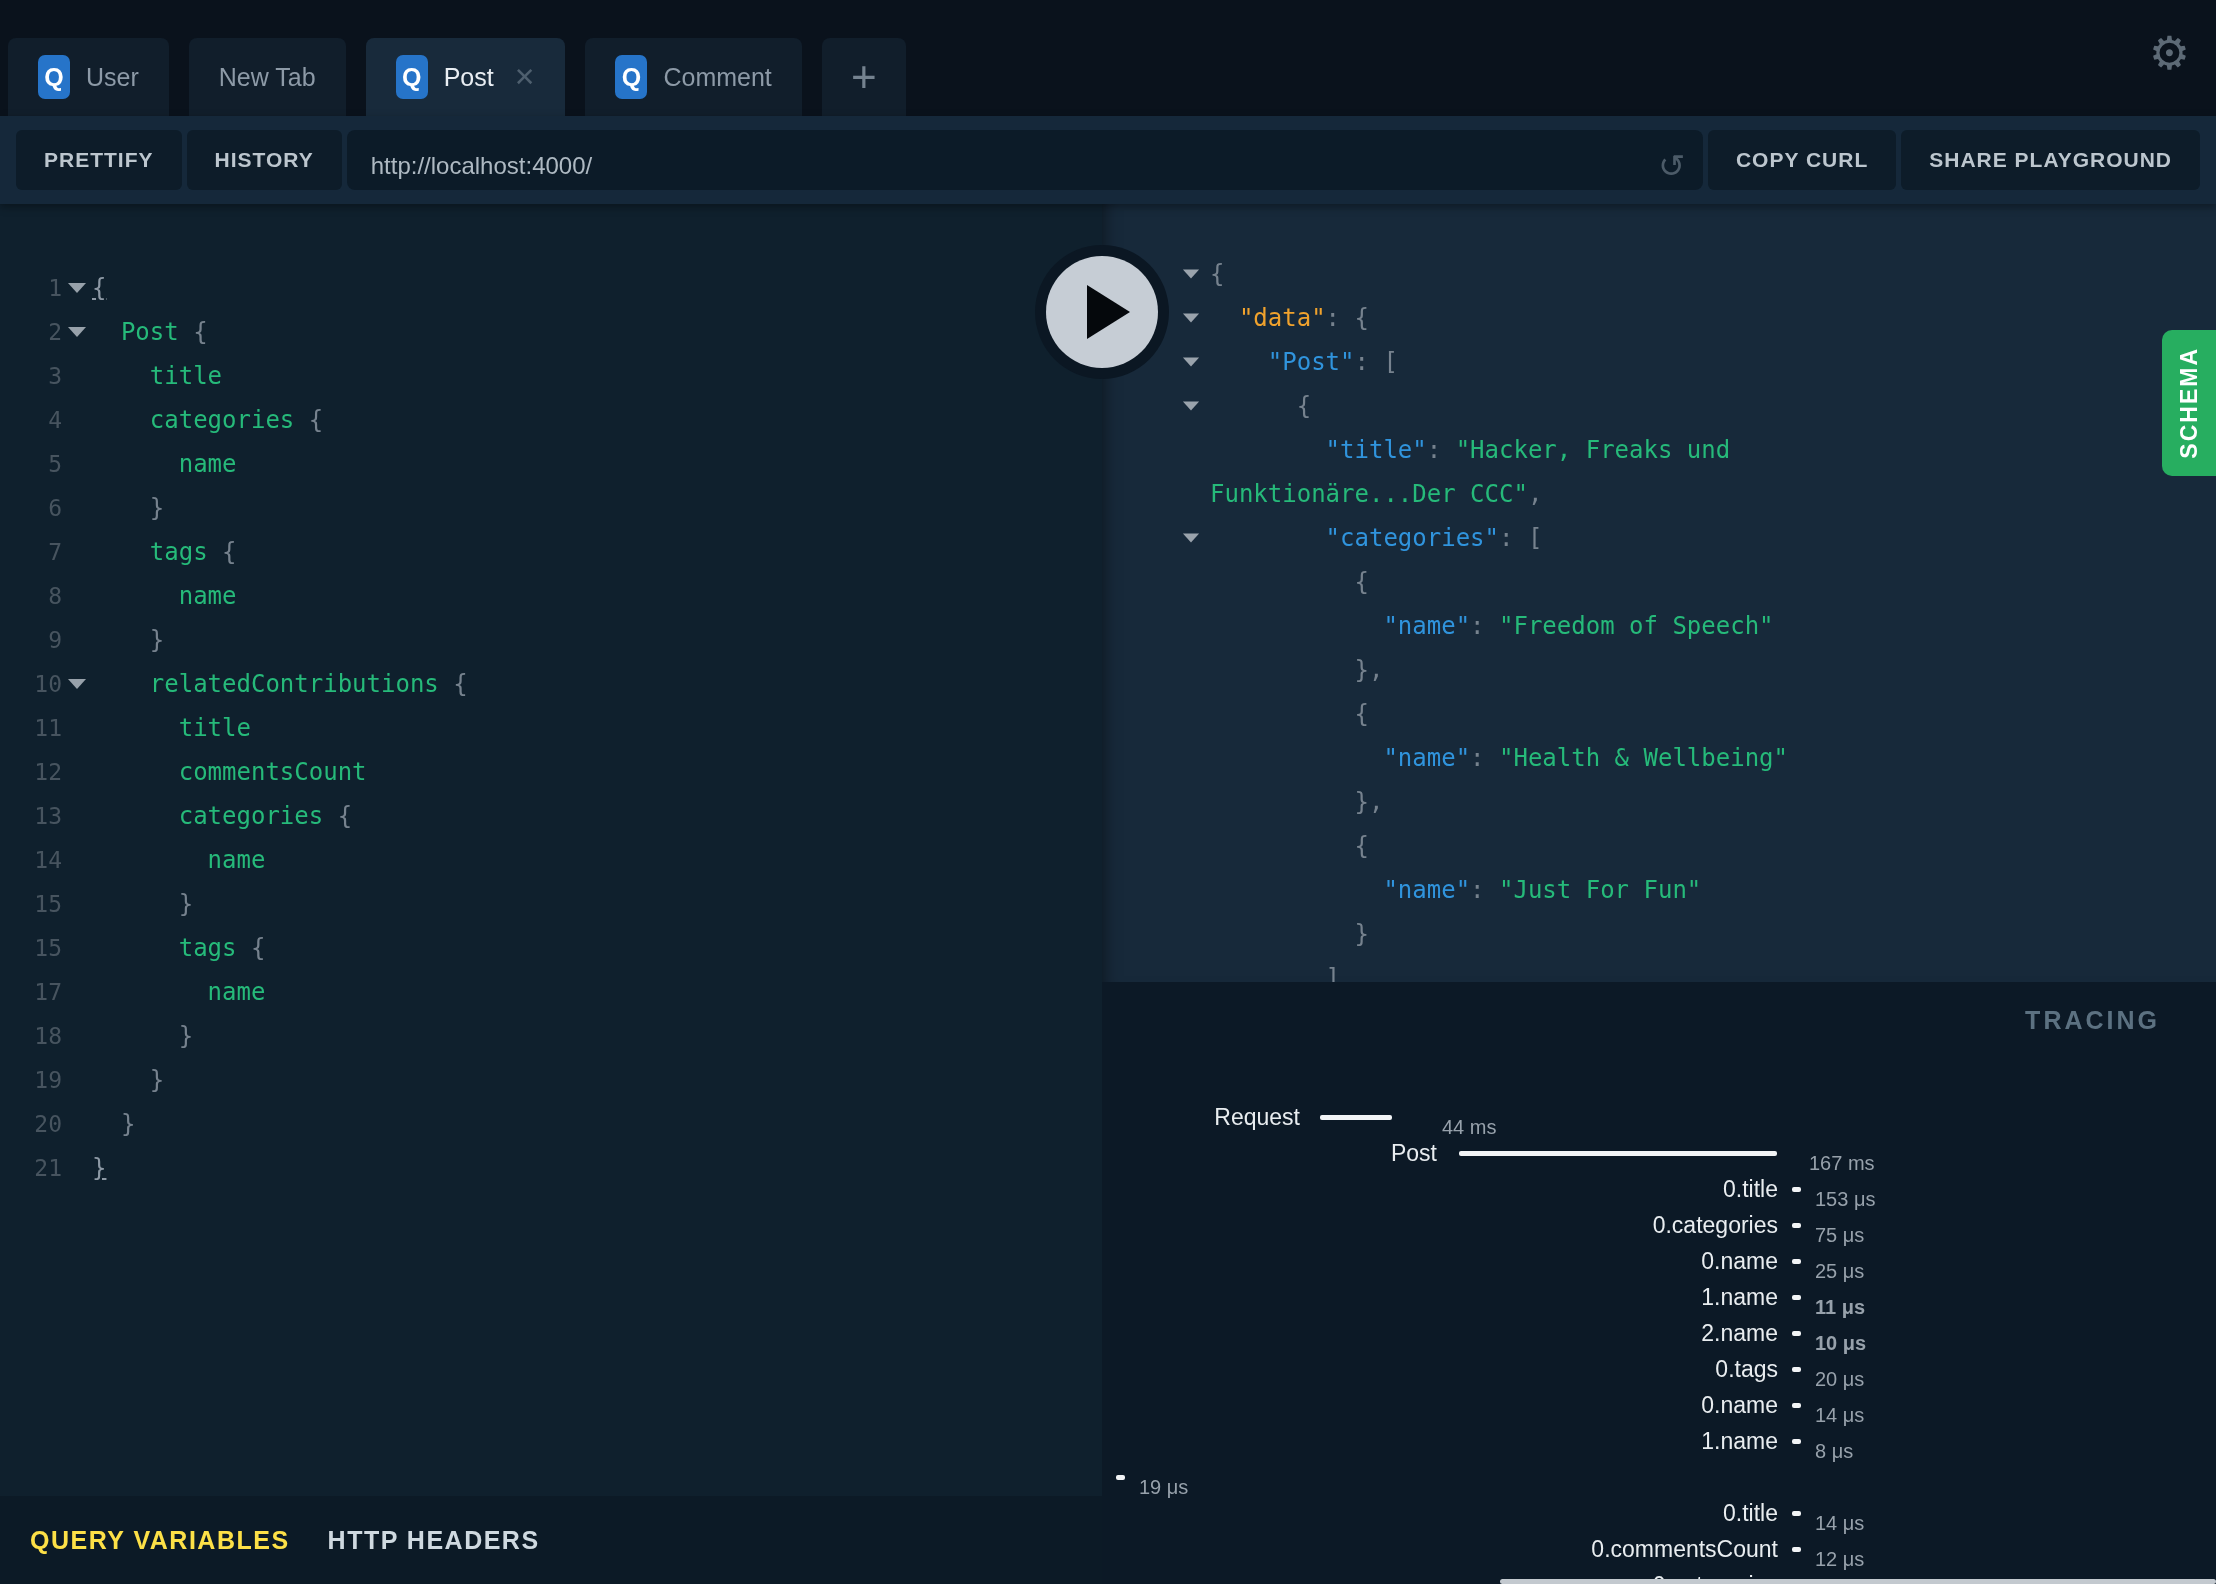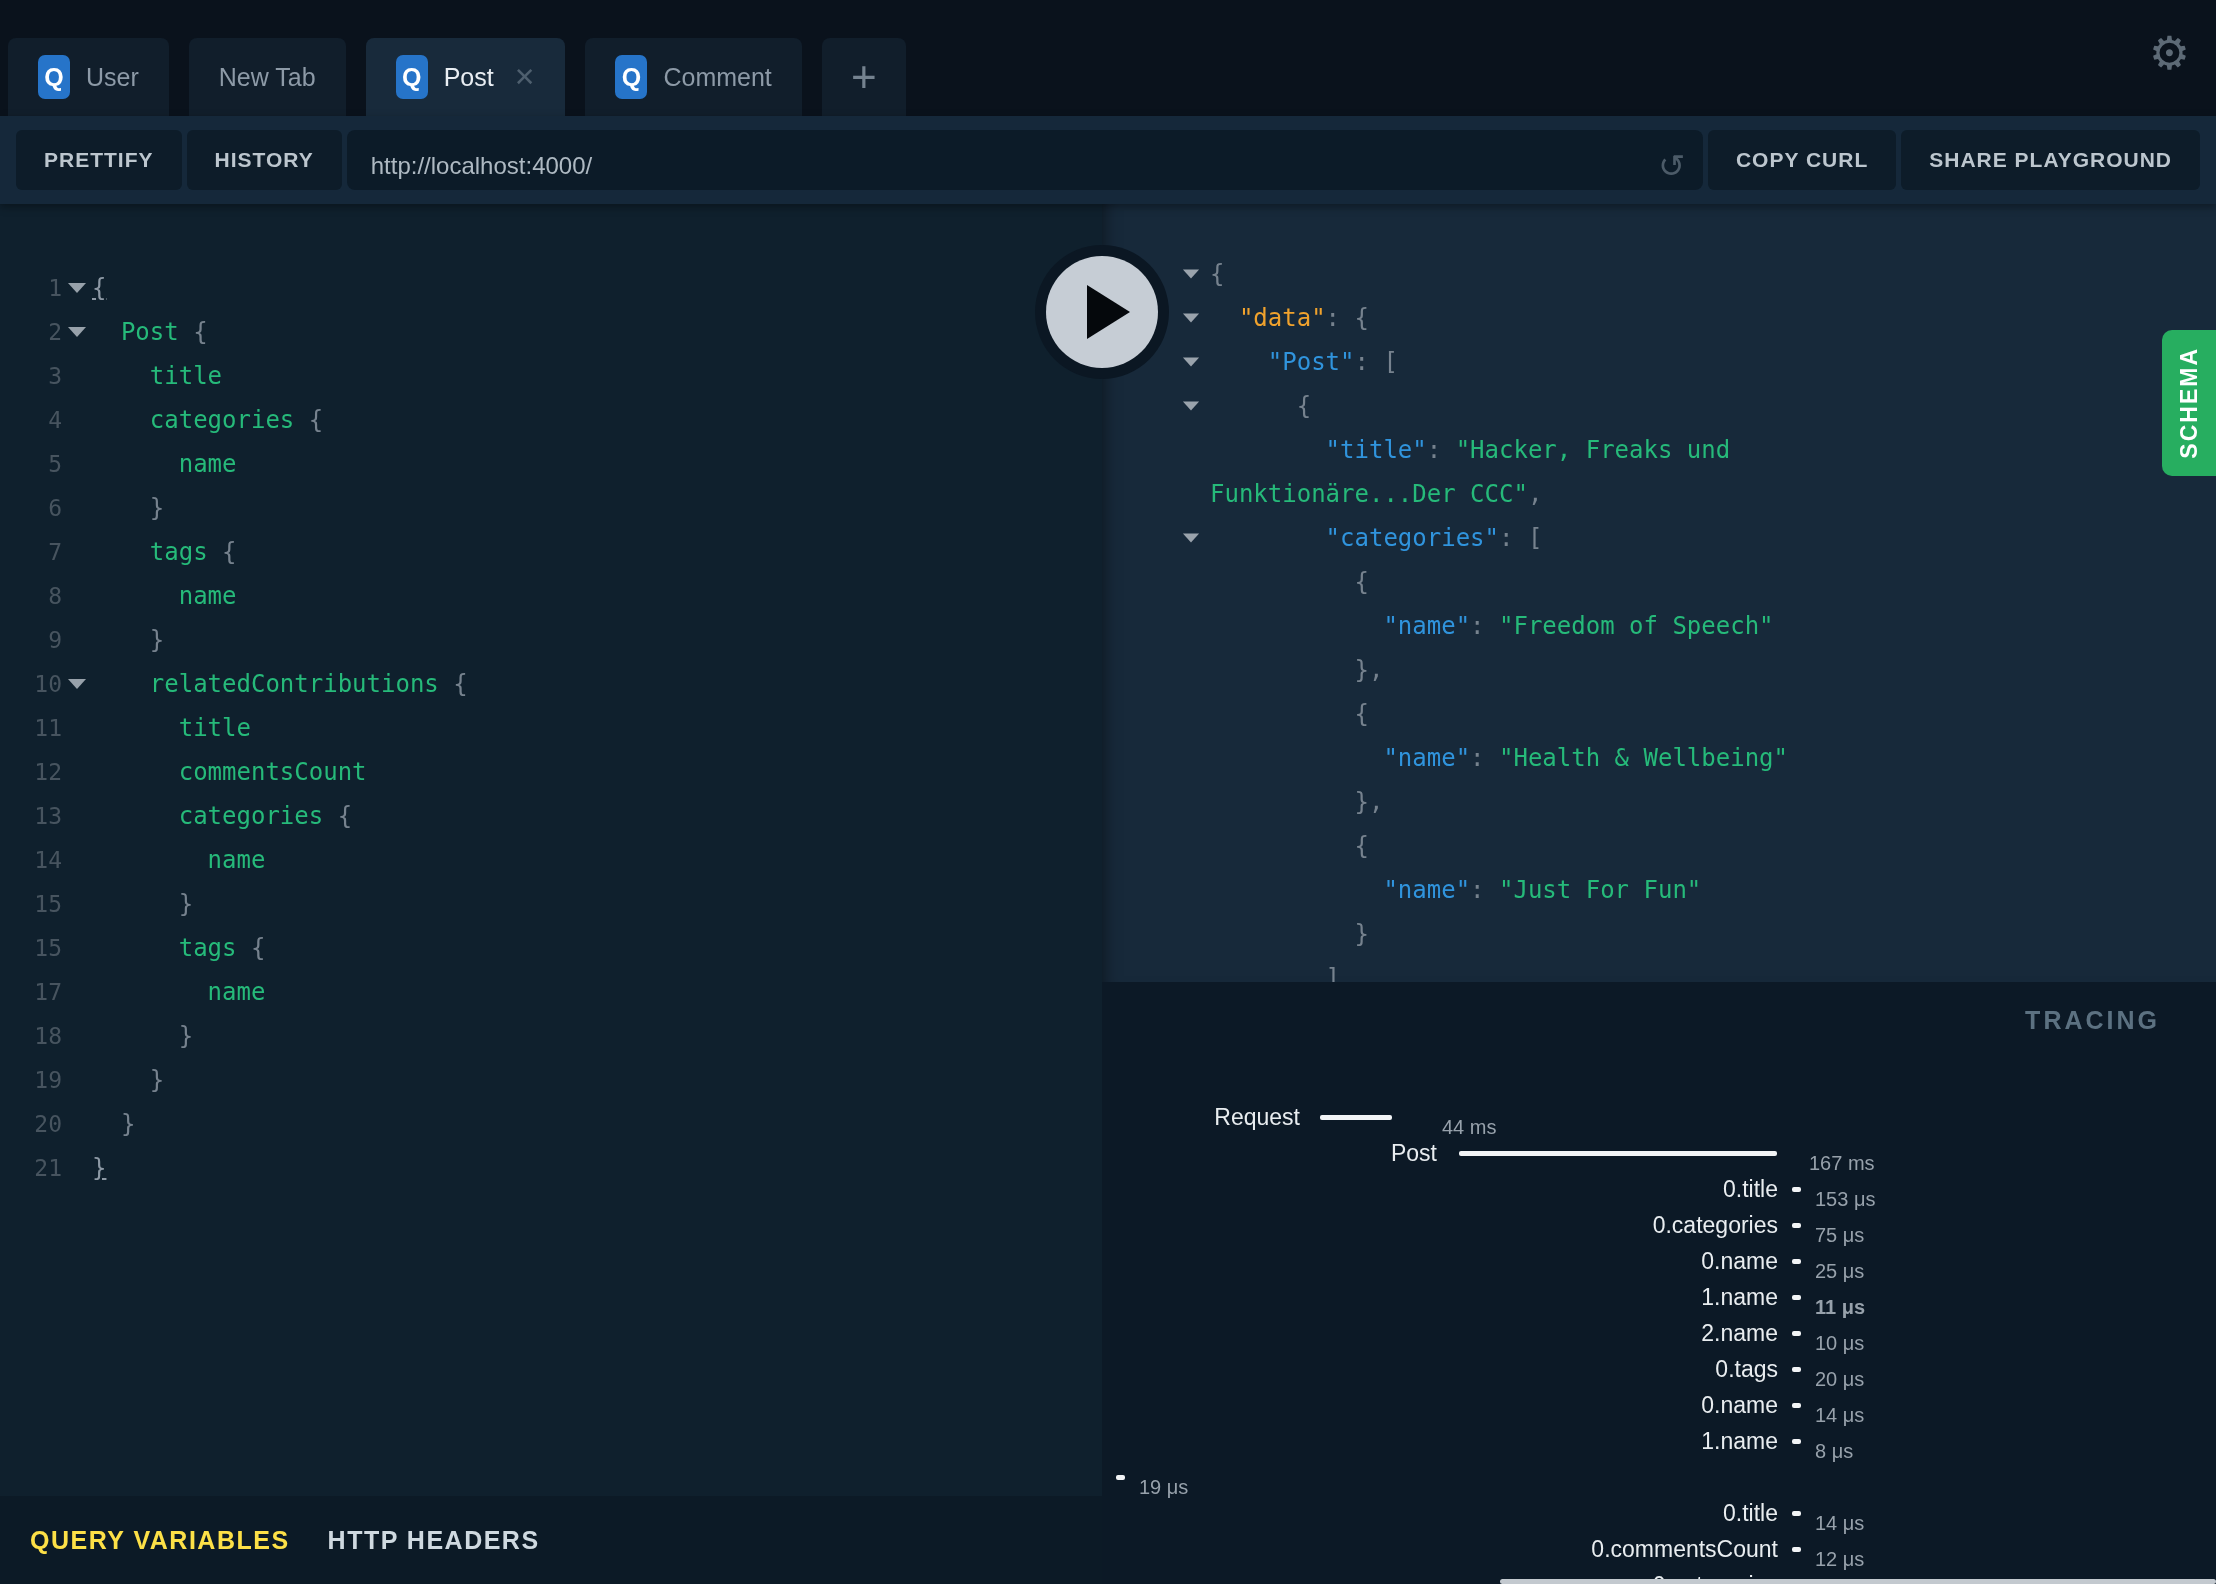--- a/index.html
+++ b/index.html
@@ -358,21 +358,21 @@
           <div class="tval" style="margin-left: 14px;">25 μs</div>
         </div>
         <div class="trow">
           <div class="tlabel" style="width: 676px;">1.name</div>
           <div class="tbar" style="margin-left: 14px; width: 9px;"></div>
           <div class="tval" style="margin-left: 14px; font-weight: bold;">11 μs</div>
         </div>
         <div class="trow">
           <div class="tlabel" style="width: 676px;">2.name</div>
           <div class="tbar" style="margin-left: 14px; width: 9px;"></div>
-          <div class="tval" style="margin-left: 14px;">10 μs</div>
+          <div class="tval" style="margin-left: 14px; font-weight: bold;">10 μs</div>
         </div>
         <div class="trow">
           <div class="tlabel" style="width: 676px;">0.tags</div>
           <div class="tbar" style="margin-left: 14px; width: 9px;"></div>
           <div class="tval" style="margin-left: 14px;">20 μs</div>
         </div>
         <div class="trow">
           <div class="tlabel" style="width: 676px;">0.name</div>
           <div class="tbar" style="margin-left: 14px; width: 9px;"></div>
           <div class="tval" style="margin-left: 14px;">14 μs</div>

